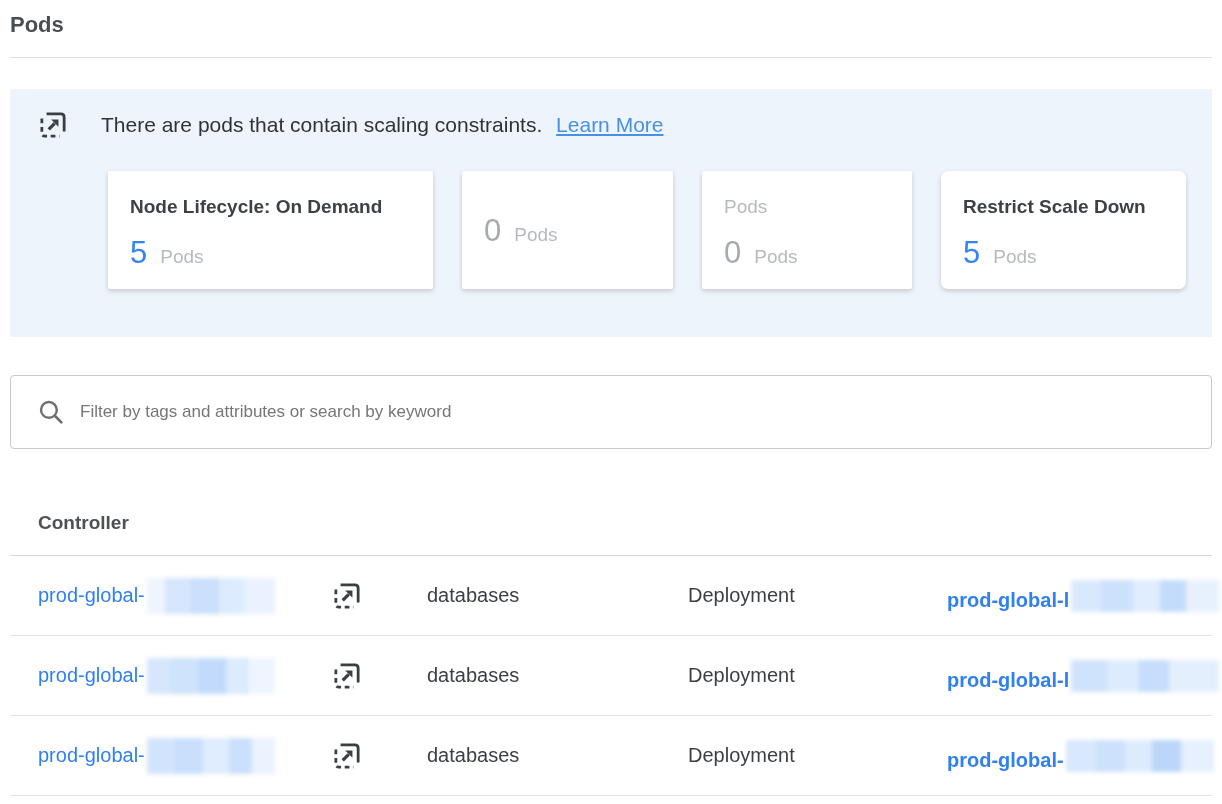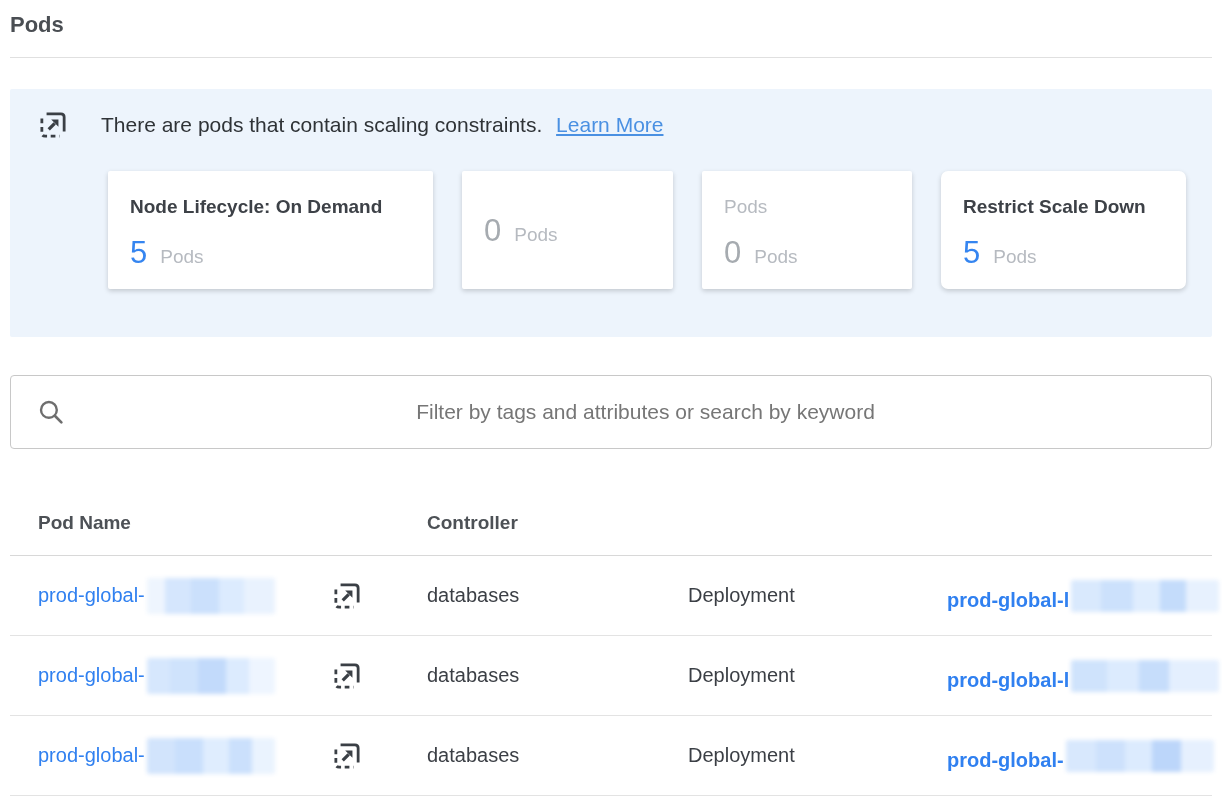--- a/index.html
+++ b/index.html
@@ -94,25 +94,24 @@
     display: flex;
     align-items: center;
     padding-left: 27px;
     background: #fff;
   }
   .search-input {
     border: none;
     outline: none;
     flex: 1;
     margin-left: 15px;
-    font-size: 21px;
+    font-size: 17px;
     font-family: "Liberation Sans", sans-serif;
     color: #3b3f45;
     background: transparent;
-    text-align: center;
   }
   .search-input::placeholder { color: #767676; opacity: 1; }
 
   
   .grid-row {
     display: grid;
     grid-template-columns: 389px 261px 259px 1fr;
     padding-left: 28px;
     align-items: center;
   }
@@ -245,21 +244,20 @@
     <span class="search-icon">
       <svg viewBox="0 0 26 26" width="27" height="27">
         <circle cx="10.5" cy="10.5" r="7.6" fill="none" stroke="#6e6e6e" stroke-width="2.3"></circle>
         <line x1="16.2" y1="16.2" x2="22.5" y2="22.5" stroke="#6e6e6e" stroke-width="2.6" stroke-linecap="round"></line>
       </svg>
     </span>
     <input class="search-input" type="text" placeholder="Filter by tags and attributes or search by keyword" style="">
   </div>
 
   <div class="grid-row table-header">
-    <div class="th">Pod Name</div>
     <div class="th">Controller</div>
   </div>
 
   <div class="grid-row tr">
     <div class="td pod-cell">
       <span class="pod-link-wrap">
         <a class="pod-link">prod-global-</a>
         <span class="redact r-pod rg1"></span>
       </span>
       <span class="row-ext-icon">

